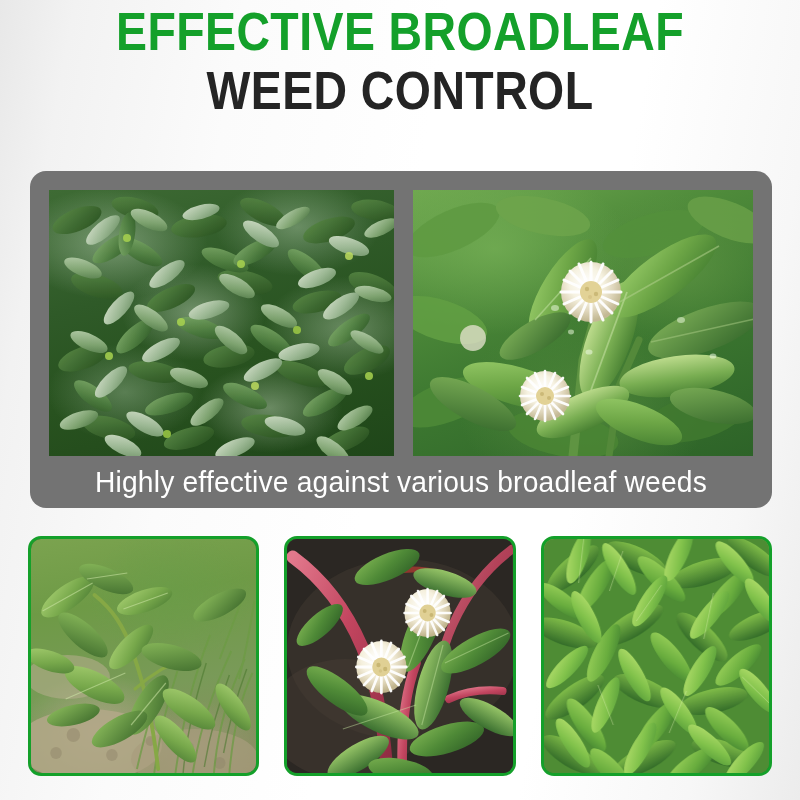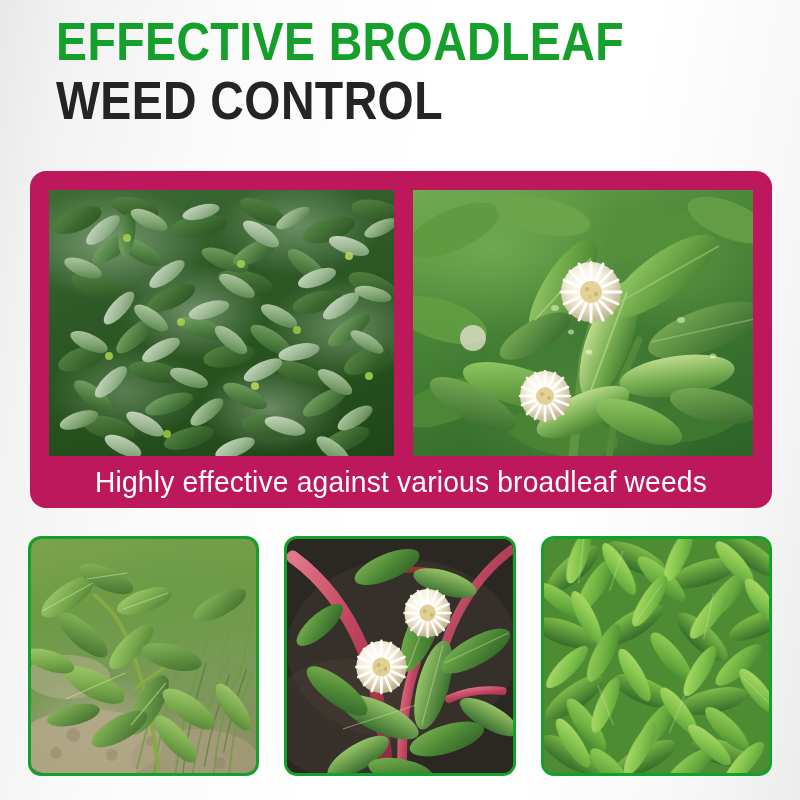--- a/index.html
+++ b/index.html
@@ -7,22 +7,22 @@
   body {
     font-family: "Liberation Sans", sans-serif;
     background: linear-gradient(100deg, #e8e8e8 0%, #f2f2f2 8%, #fbfbfb 26%, #ffffff 48%, #ffffff 70%, #f7f7f7 88%, #ececec 100%);
     overflow: hidden;
     position: relative;
   }
 
   
   .headline {
     width: 800px;
-    padding-top: 14px;
-    text-align: left;
+    padding-top: 4px;
+    text-align: center;
   }
   .headline-line {
     font-family: "Liberation Sans Narrow", "Liberation Sans", sans-serif;
     font-weight: 900;
     letter-spacing: 0.5px;
     line-height: 1.02;
     white-space: nowrap;
     transform: scaleX(0.86);
     transform-origin: center;
   }
@@ -36,21 +36,21 @@
     color: #242424;
   }
 
   
   .panel {
     position: absolute;
     left: 30px;
     top: 171px;
     width: 742px;
     height: 337px;
-    background: #be185d;
+    background: #737373;
     border-radius: 16px;
     padding: 19px 19px 0 19px;
   }
   .panel-photos {
     display: flex;
     gap: 19px;
     height: 266px;
   }
   .panel-photo {
     flex: 1 1 0;

